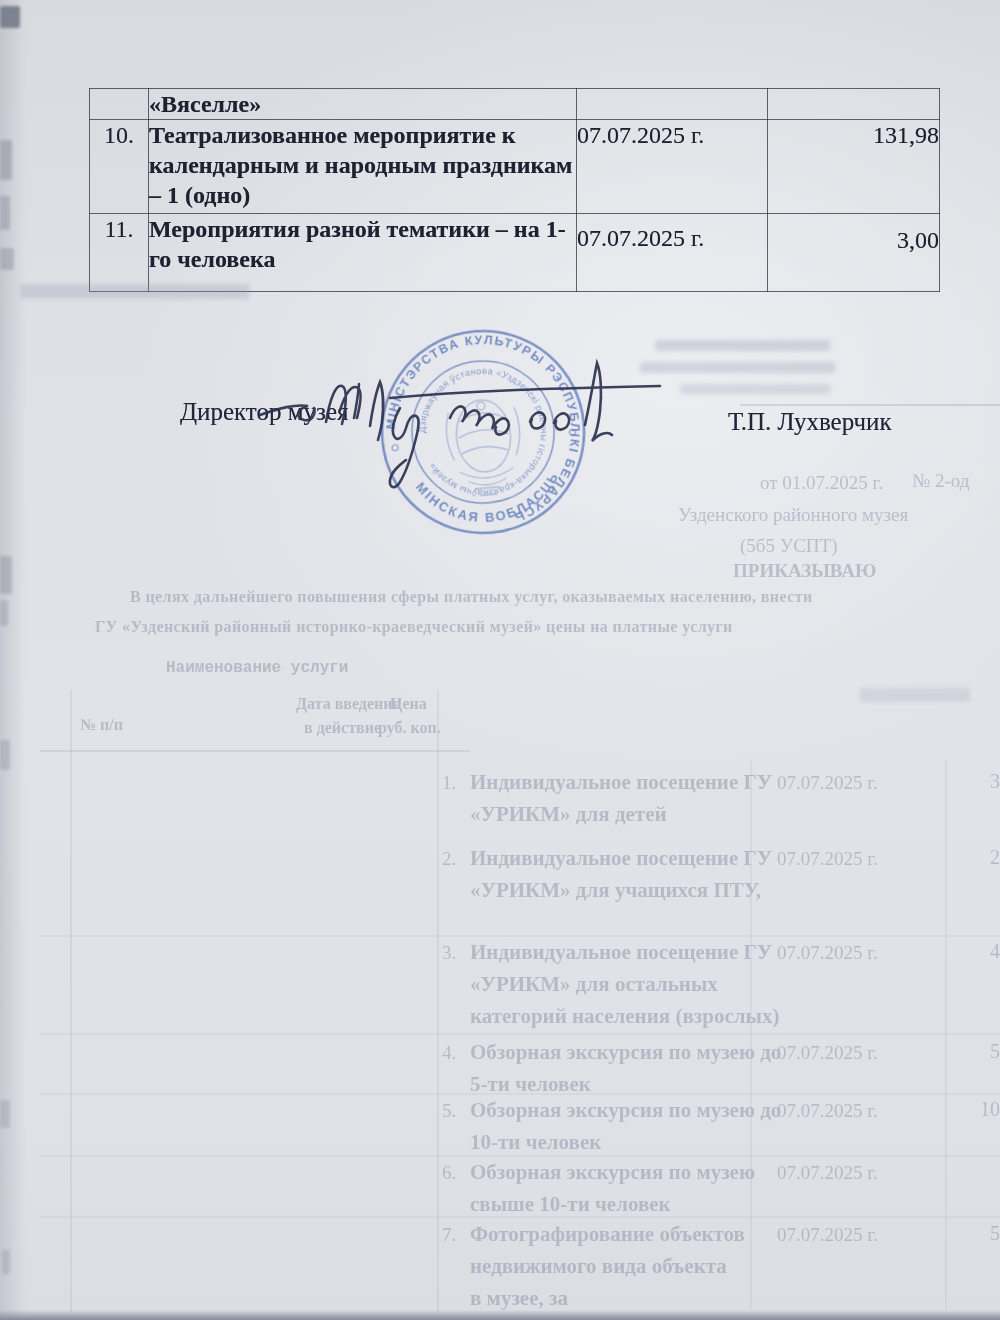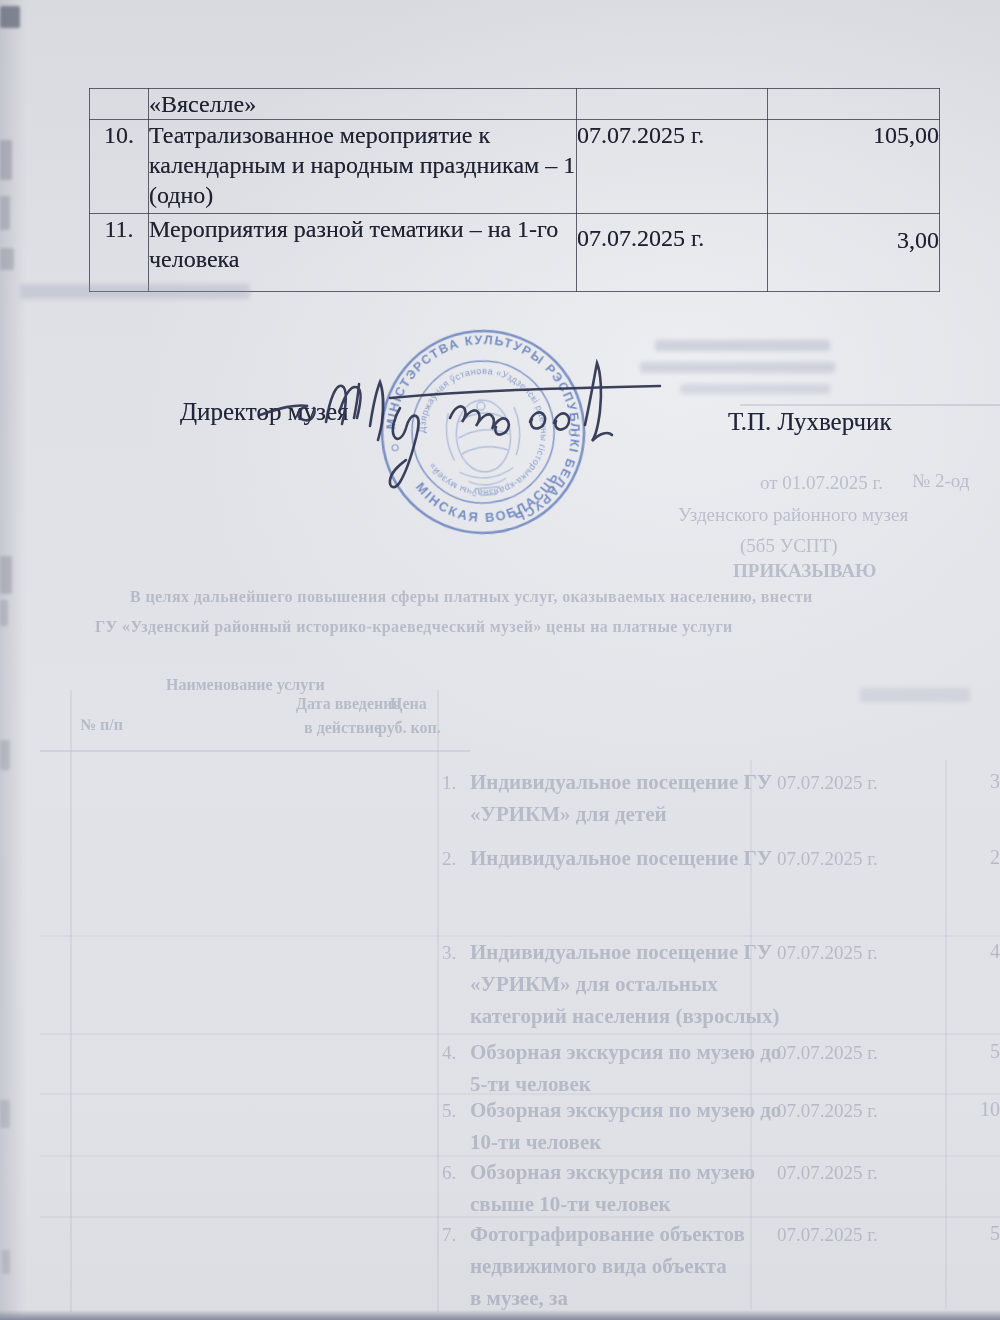--- a/index.html
+++ b/index.html
@@ -14,21 +14,21 @@
   
   .doc-table{position:absolute;left:89px;top:88px;border-collapse:collapse;table-layout:fixed;}
   .doc-table td{
     border:1.6px solid rgba(55,58,70,.78);
     vertical-align:top;color:#1d2130;
     font-size:24px;line-height:30px;
     text-shadow:0 0 .6px rgba(29,33,48,.55);
     padding:0;
   }
   .c-num{width:58px;text-align:center;padding-top:4px;}
-  .c-name{width:427px;font-weight:normal;padding:2px 6px 2px 11px;}
+  .c-name{width:427px;font-weight:bold;padding:2px 6px 2px 11px;}
   .c-date{width:190px;padding:12px 0 0 24px;}
   .c-price{width:171px;text-align:right;padding:16px 10px 0 0;font-size:25px;}
   .r0 td{height:30px;}
   .r1 td{height:93px;}
   .r2 td{height:66px;}
   .r2 .c-date{padding-top:9px;}
   .r2 .c-price{padding-top:11px;}
   
   .sig-label{position:absolute;left:180px;top:398px;font-size:25px;color:#22263a;
     text-shadow:0 0 .6px rgba(34,38,58,.5);}
@@ -73,21 +73,21 @@
         <tr class="r0">
       <td class="c-num"></td>
       <td class="c-name">«Вяселле»</td>
       <td class="c-date"></td>
       <td class="c-price"></td>
     </tr>
     <tr class="r1">
       <td class="c-num">10.</td>
       <td class="c-name">Театрализованное мероприятие к календарным и народным праздникам – 1 (одно)</td>
       <td class="c-date">07.07.2025 г.</td>
-      <td class="c-price">105,00</td>
+      <td class="c-price">131,98</td>
     </tr>
     <tr class="r2">
       <td class="c-num">11.</td>
       <td class="c-name">Мероприятия разной тематики – на 1-го человека</td>
       <td class="c-date">07.07.2025 г.</td>
       <td class="c-price">3,00</td>
     </tr>
   </tbody>
     </table>
 
@@ -151,21 +151,21 @@
     <div class="gt g-meta" style="left:720px;top:472px;">от 01.07.2025 г.</div>
     <div class="gt g-meta" style="left:872px;top:470px;">№ 2-од</div>
     <div class="gt g-meta" style="left:638px;top:504px;">Узденского районного музея</div>
     <div class="gt g-meta" style="left:700px;top:535px;">(5б5 УСПТ)</div>
     <div class="gt g-meta" style="left:693px;top:560px;font-weight:bold;">ПРИКАЗЫВАЮ</div>
 
     <div class="gt g-par" style="left:90px;top:588px;">В целях дальнейшего повышения сферы платных услуг, оказываемых населению, внести</div>
     <div class="gt g-par" style="left:55px;top:618px;">ГУ «Узденский районный историко-краеведческий музей» цены на платные услуги</div>
 
     <div class="gt g-head" style="left:40px;top:716px;">№ п/п</div>
-    <div class="gt g-head" style="left:126px;top:676px;">Наименование услуги</div>
+    <div class="gt g-head" style="left:126px;top:659px;font-family:Liberation Mono, monospace;">Наименование услуги</div>
     <div class="gt g-head" style="left:256px;top:695px;">Дата введения</div>
     <div class="gt g-head" style="left:264px;top:719px;">в действие</div>
     <div class="gt g-head" style="left:350px;top:695px;">Цена</div>
     <div class="gt g-head" style="left:338px;top:719px;">руб. коп.</div>
     <div class="smudge" style="left:820px;top:688px;width:110px;height:14px;opacity:.5;"></div>
 
     <div class="g-line" style="left:0;top:750px;width:430px;height:1.5px;opacity:.4;"></div>
     <div class="g-line" style="left:30px;top:690px;width:1.5px;height:622px;opacity:.3;"></div>
     <div class="g-line" style="left:397px;top:690px;width:1.5px;height:622px;opacity:.3;"></div>
     <div class="g-line" style="left:710px;top:760px;width:1.5px;height:550px;opacity:.25;"></div>
@@ -182,20 +182,21 @@
       <div>Индивидуальное посещение ГУ</div>
       <div>«УРИКМ» для детей</div>
       <div></div>
     </div>
     <div class="gt g-date" style="left:737px;top:772px;">07.07.2025 г.</div>
     <div class="gt g-price" style="left:915px;top:770px;">3,00</div>
 
     <div class="gt g-meta" style="left:402px;top:848px;">2.</div>
     <div class="gt g-row-name" style="left:430px;top:842px;">
       <div>Индивидуальное посещение ГУ</div>
+      <div>«УРИКМ» для учащихся ПТУ,</div>
     </div>
     <div class="gt g-date" style="left:737px;top:848px;">07.07.2025 г.</div>
     <div class="gt g-price" style="left:915px;top:846px;">2,00</div>
 
     <div class="gt g-meta" style="left:402px;top:942px;">3.</div>
     <div class="gt g-row-name" style="left:430px;top:936px;">
       <div>Индивидуальное посещение ГУ</div>
       <div>«УРИКМ» для остальных</div>
       <div>категорий населения (взрослых)</div>
     </div>

